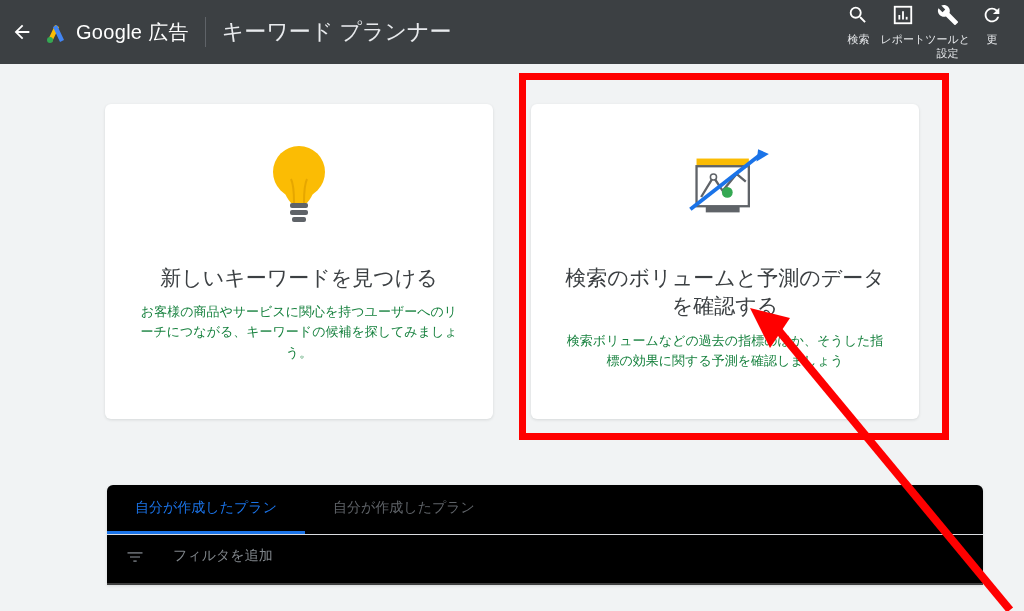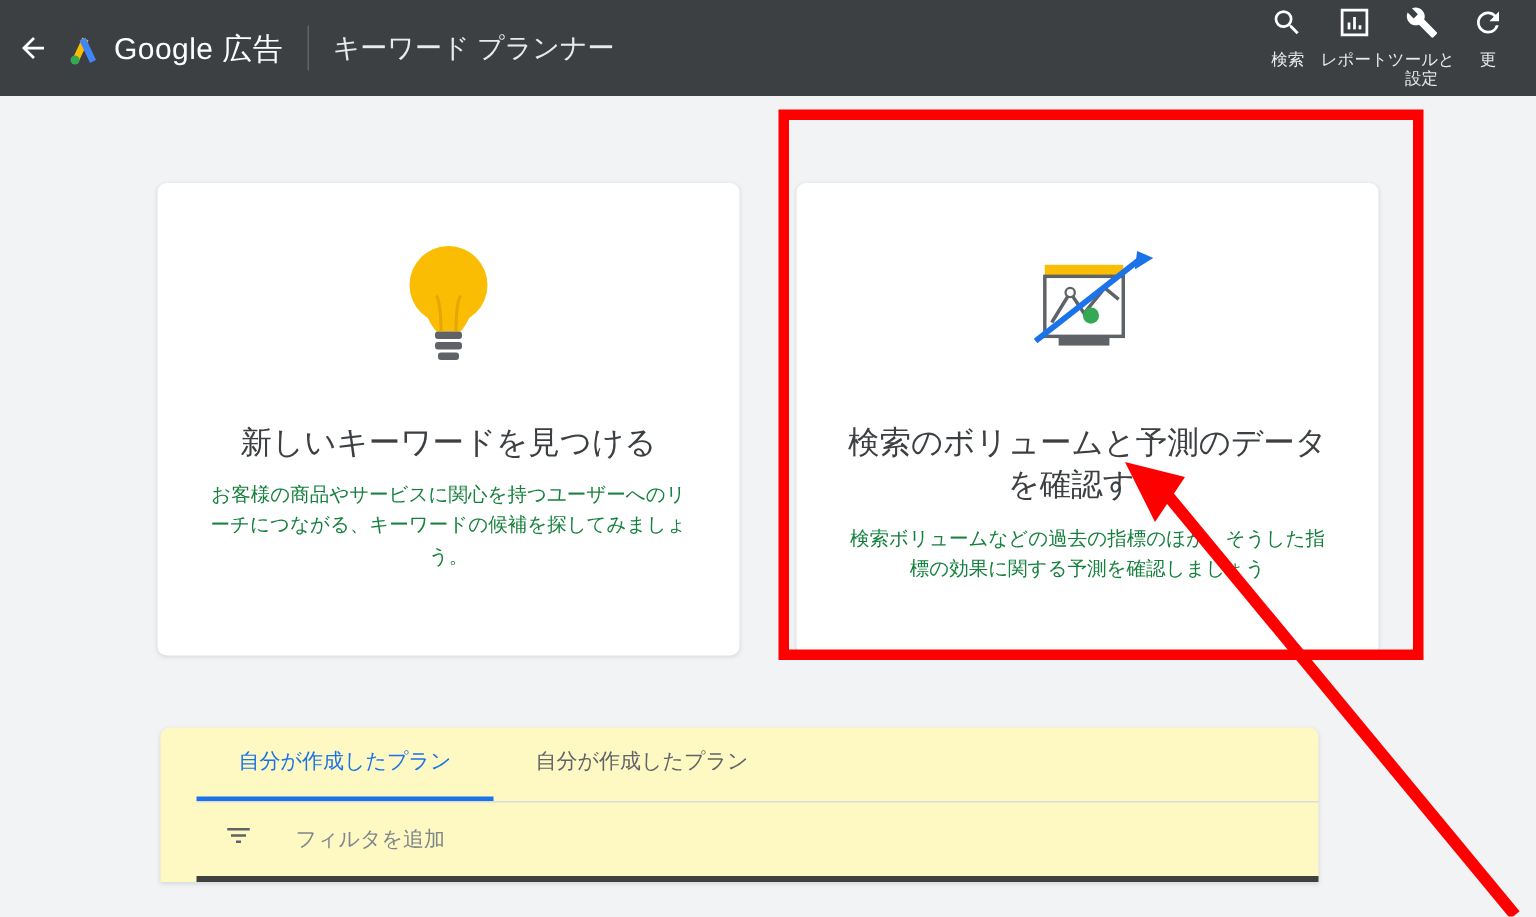--- a/index.html
+++ b/index.html
@@ -3,37 +3,37 @@
 <meta charset="utf-8">
 <style>
 * { margin: 0; padding: 0; box-sizing: border-box; }
 body { font-family: "Hiragino Kaku Gothic Pro", "Meiryo", Arial, sans-serif; background: #f1f3f4; width: 1024px; height: 611px; overflow: hidden; position: relative; }
 .header { background: #3c4043; color: #fff; height: 64px; display: flex; align-items: center; padding: 0 10px; }
 .back-arrow { width: 24px; height: 24px; display: flex; align-items: center; justify-content: center; cursor: pointer; margin-right: 10px; }
 .logo-block { display: flex; align-items: center; gap: 8px; }
 .google-logo-icon { width: 24px; height: 24px; }
 .google-text { font-size: 20px; font-weight: 500; letter-spacing: 0.3px; }
 .divider-v { width: 1px; height: 30px; background: #5f6368; margin: 0 16px; }
-.page-title { font-size: 18px; color: #e8eaed; font-weight: 400; }
+.page-title { font-size: 22px; color: #e8eaed; font-weight: 400; }
 .header-spacer { flex: 1; }
 .header-actions { display: flex; align-items: flex-start; }
 .header-action { display: flex; flex-direction: column; align-items: center; cursor: pointer; gap: 3px; min-width: 44px; }
 .header-action-label { font-size: 11px; color: #e8eaed; text-align: center; line-height: 1.2; }
-.content { padding: 58px 0 0 0; display: flex; justify-content: center; gap: 38px; }
+.content { padding: 40px 0 0 0; display: flex; justify-content: center; gap: 38px; }
 .card { width: 388px; height: 315px; background: #fff; border-radius: 6px; box-shadow: 0 1px 3px rgba(60,64,67,0.15); display: flex; flex-direction: column; align-items: center; padding: 28px 34px 20px 34px; cursor: pointer; }
 .card-icon { width: 100px; height: 110px; display: flex; align-items: center; justify-content: center; margin-bottom: 22px; }
 .card-title { font-size: 21px; color: #3c4043; font-weight: 400; text-align: center; margin-bottom: 10px; line-height: 1.35; }
 .card-desc { font-size: 13px; color: #15803d; text-align: center; line-height: 1.55; }
 .highlight-box { position: absolute; border: 7px solid #ff0000; top: 73px; left: 519px; width: 430px; height: 367px; pointer-events: none; }
 .annotation-arrow { position: absolute; pointer-events: none; }
-.tabs-panel { position: absolute; top: 485px; left: 107px; width: 772px; background: #fef9c3; border-radius: 6px 6px 0 0; box-shadow: 0 1px 3px rgba(60,64,67,0.15); padding-left: 24px; }
+.tabs-panel { position: absolute; top: 485px; left: 107px; width: 876px; background: #000000; border-radius: 6px 6px 0 0; box-shadow: 0 1px 3px rgba(60,64,67,0.15); }
 .tab-row { display: flex; border-bottom: 1px solid #dadce0; }
 .tab { padding: 14px 28px; font-size: 14px; color: #5f6368; cursor: pointer; }
 .tab.active { color: #1a73e8; border-bottom: 3px solid #1a73e8; font-weight: 500; }
-.filter-row { display: flex; align-items: center; padding: 12px 18px; gap: 28px; border-bottom: 4px solid #404040; }
+.filter-row { display: flex; align-items: flex-start; padding: 12px 18px; gap: 28px; border-bottom: 2px solid #404040; }
 .filter-icon { color: #5f6368; }
 .filter-text { font-size: 14px; color: #80868b; }
 </style>
 </head>
 <body>
 
 <div class="header">
   <div class="back-arrow">
     <svg width="22" height="22" viewBox="0 0 24 24" fill="#fff">
         <path d="M20 11H7.83l5.59-5.59L12 4l-8 8 8 8 1.41-1.41L7.83 13H20v-2z"></path>

